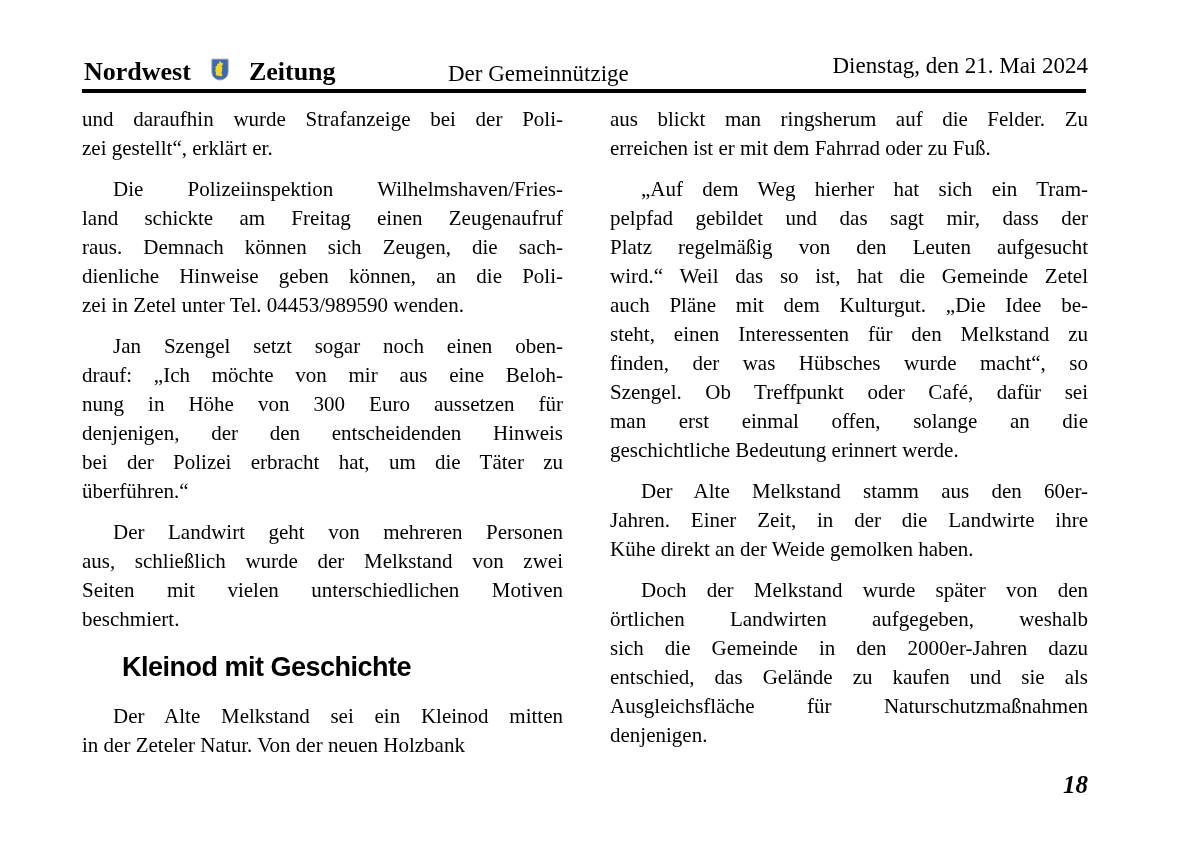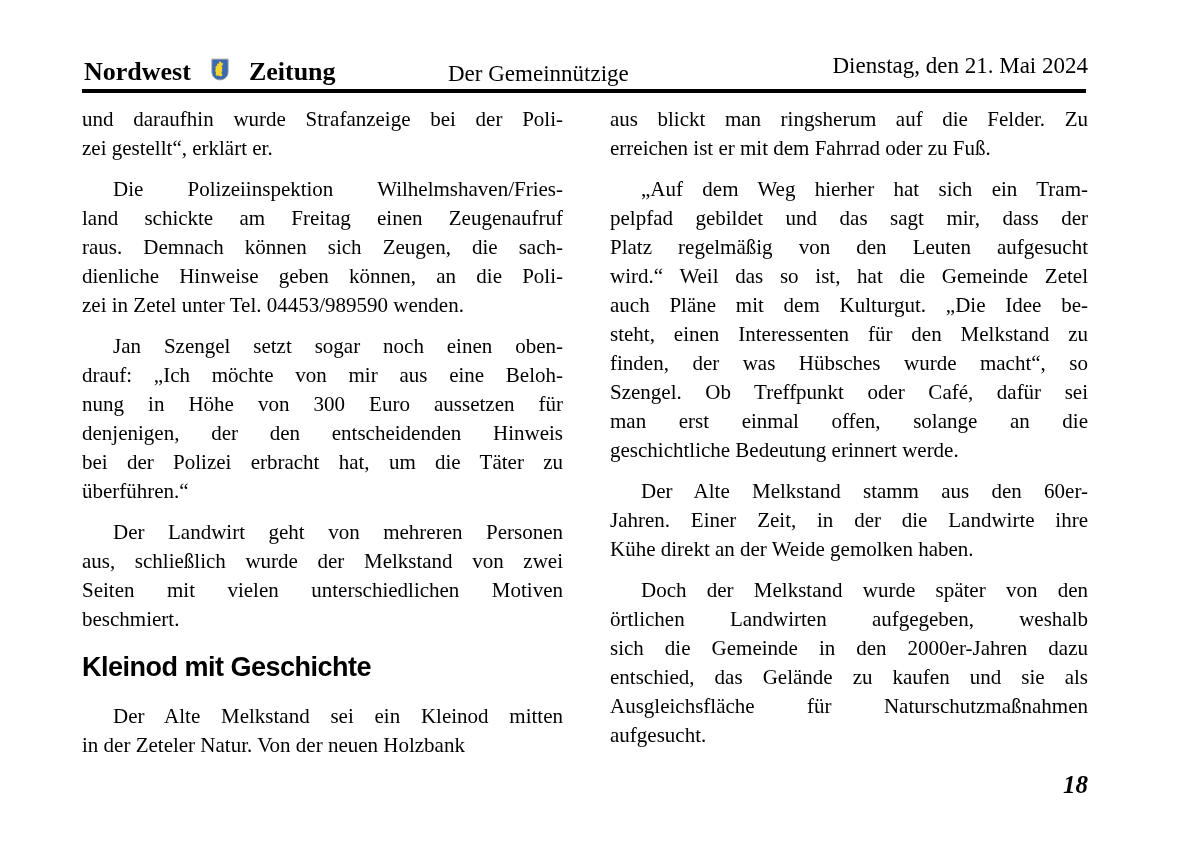--- a/index.html
+++ b/index.html
@@ -85,20 +85,21 @@
   .paragraph.indent .line:first-child { text-indent: 31px; }
 
   .heading {
     font-family: "Liberation Sans", sans-serif;
     font-weight: bold;
     font-size: 27px;
     line-height: 32px;
     letter-spacing: -0.5px;
     padding-top: 17px;
     padding-bottom: 7px;
+    margin-left: 40px;
   }
 
   
   .page-number {
     position: absolute;
     left: 1063px;
     top: 770px;
     font-family: "Liberation Serif", serif;
     font-weight: bold;
     font-style: italic;
@@ -177,17 +178,17 @@
       <div class="line">Der Alte Melkstand stamm aus den 60er-</div>
       <div class="line">Jahren. Einer Zeit, in der die Landwirte ihre</div>
       <div class="line last">Kühe direkt an der Weide gemolken haben.</div>
     </div>
     <div class="paragraph indent">
       <div class="line">Doch der Melkstand wurde später von den</div>
       <div class="line">örtlichen Landwirten aufgegeben, weshalb</div>
       <div class="line">sich die Gemeinde in den 2000er-Jahren dazu</div>
       <div class="line">entschied, das Gelände zu kaufen und sie als</div>
       <div class="line">Ausgleichsfläche für Naturschutzmaßnahmen</div>
-      <div class="line last">aufgesucht.</div>
+      <div class="line last">denjenigen.</div>
     </div>
   </div>
 
 <div class="page-number">18</div>
 
 </body></html>

